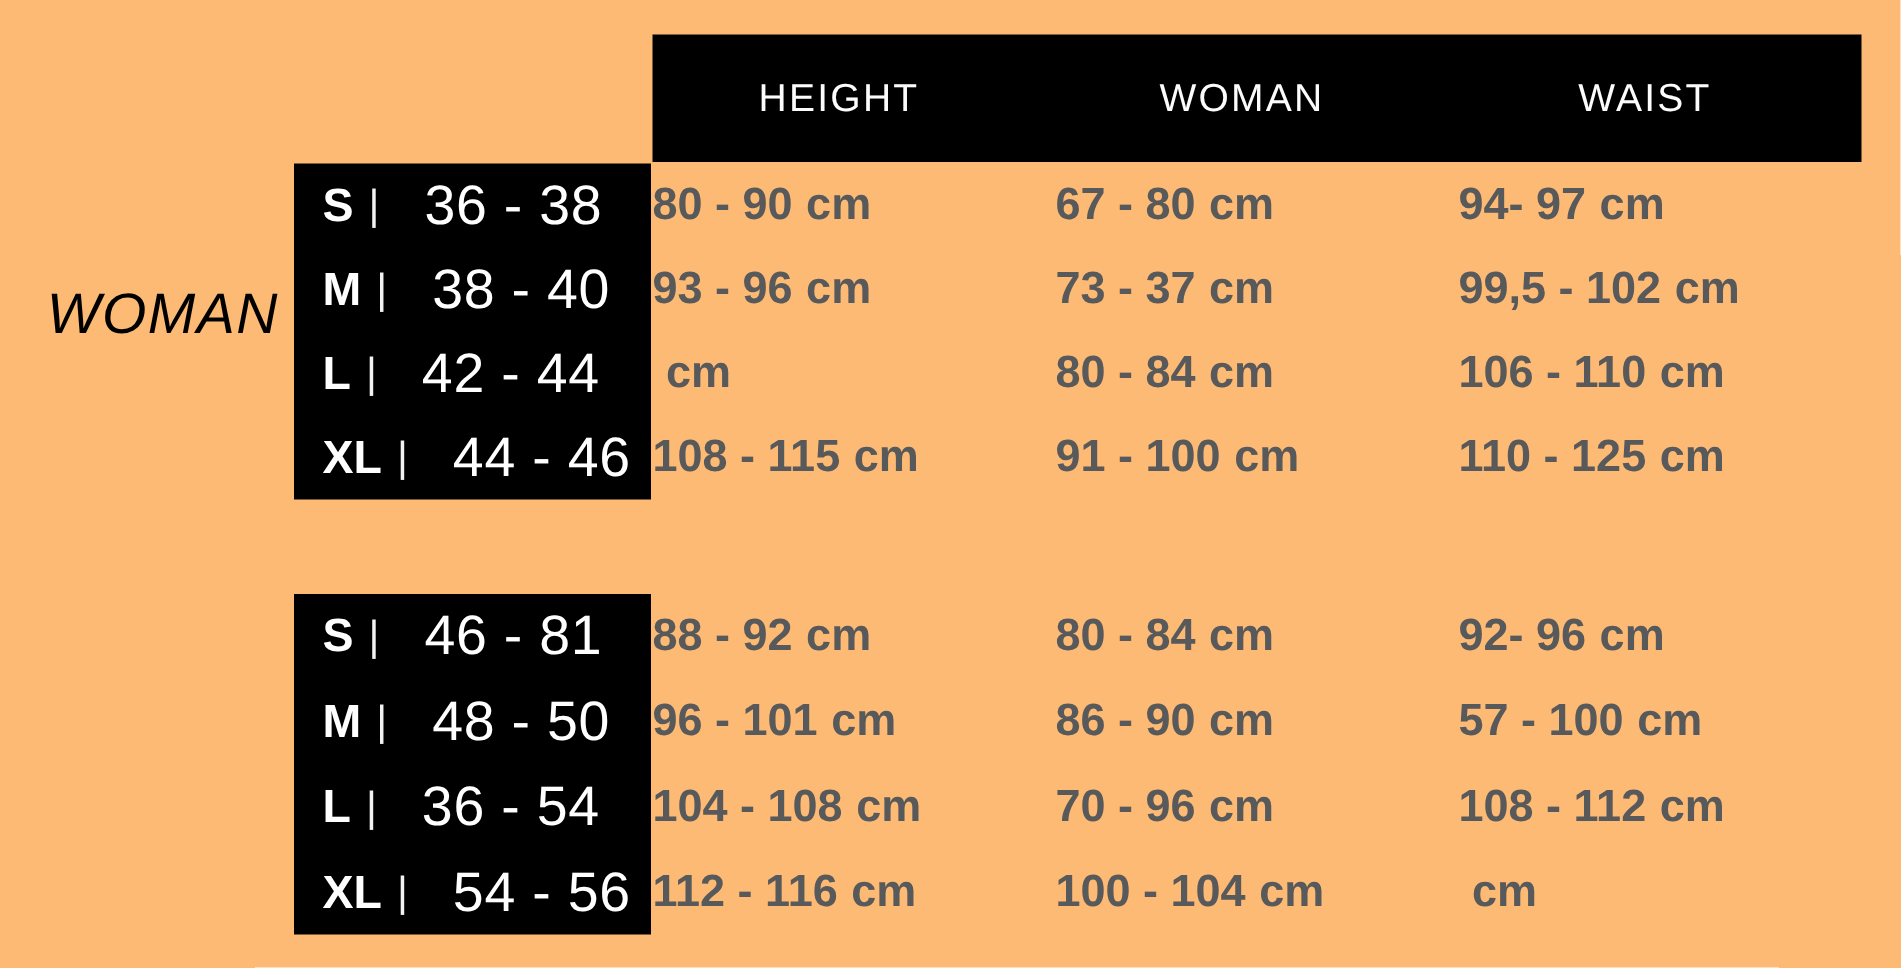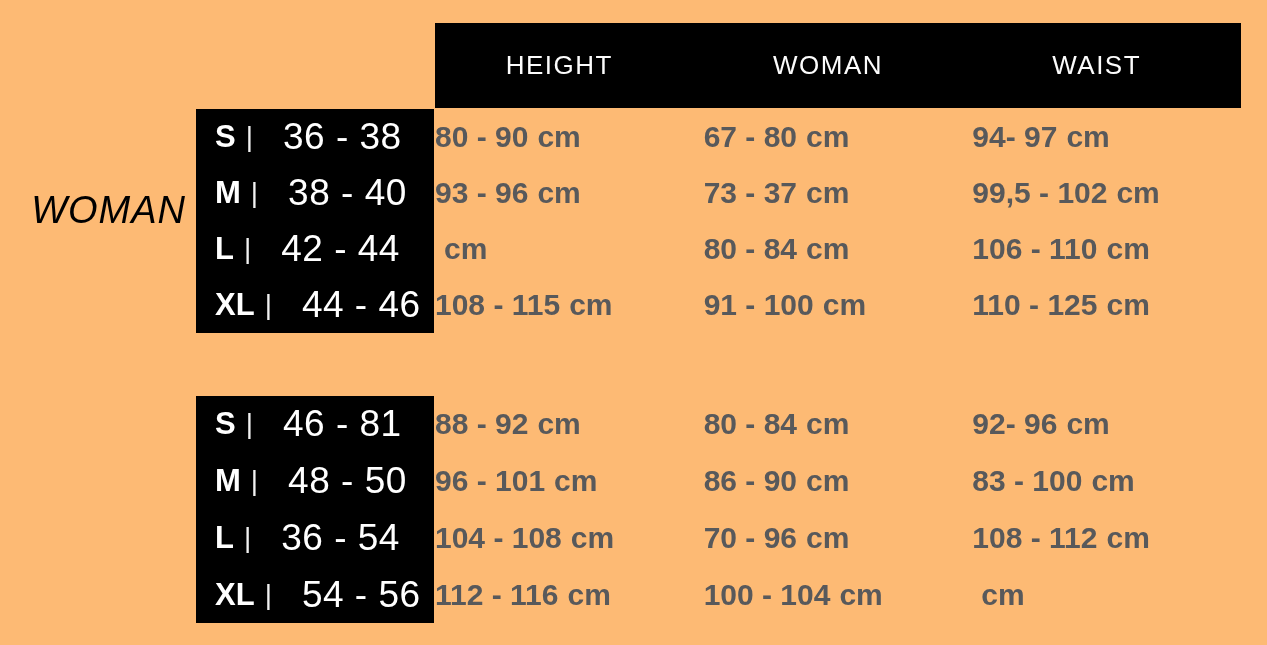--- a/index.html
+++ b/index.html
@@ -175,21 +175,21 @@
       </div>
     <div class="cell">
         <span class="val">96 - 101</span>
         <span class="unit">cm</span>
       </div>
     <div class="cell">
         <span class="val">86 - 90</span>
         <span class="unit">cm</span>
       </div>
     <div class="cell">
-        <span class="val">83 - 100</span>
+        <span class="val">57 - 100</span>
         <span class="unit">cm</span>
       </div>
     <div class="cell">
         <span class="val">104 - 108</span>
         <span class="unit">cm</span>
       </div>
     <div class="cell">
         <span class="val">70 - 96</span>
         <span class="unit">cm</span>
       </div>

